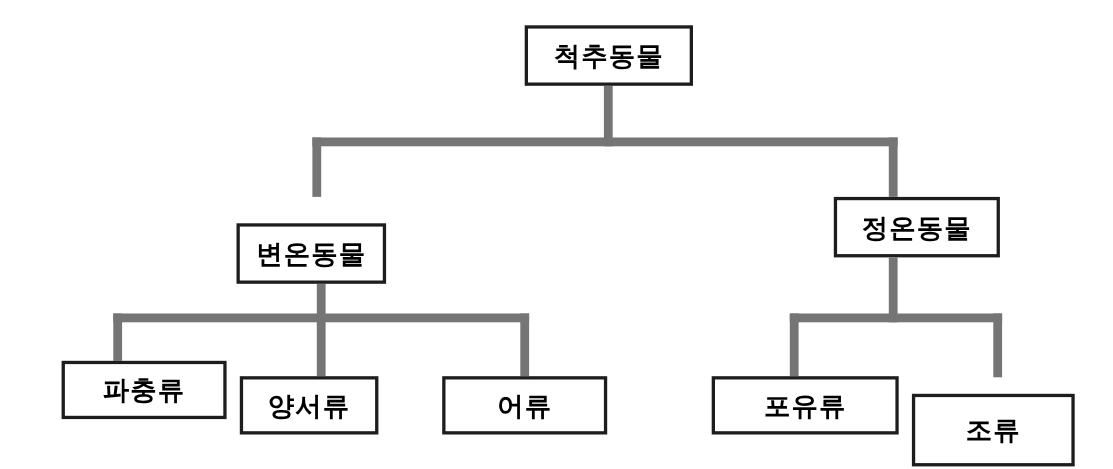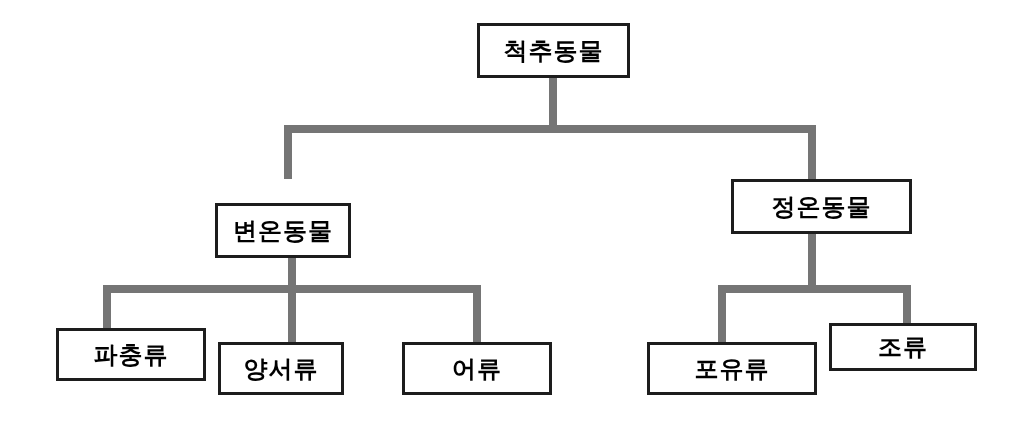--- a/index.html
+++ b/index.html
@@ -57,33 +57,33 @@
   <div class="line" style="left:718px; top:285px; width:8px;   height:58px;"></div>
   <div class="line" style="left:903px; top:285px; width:8px;   height:58px;"></div>
 
   <div class="node" style="left:477px; top:23px; width:153px; height:55px;">
     <span>척추동물</span>
   </div>
 
   <div class="node" style="left:215px; top:179px; width:136px; height:55px;margin-top:24px;">
     <span>변온동물</span>
   </div>
-  <div class="node" style="left:731px; top:179px; width:181px; height:55px;">
+  <div class="node" style="left:758px; top:179px; width:151px; height:55px;">
     <span>정온동물</span>
   </div>
 
   <div class="node" style="left:32px;  top:328px; width:150px; height:53px;margin-left:24px;">
     <span>파충류</span>
   </div>
   <div class="node" style="left:218px; top:342px; width:126px; height:53px;">
     <span>양서류</span>
   </div>
   <div class="node" style="left:402px; top:342px; width:150px; height:53px;align-items:center;">
     <span>어류</span>
   </div>
   <div class="node" style="left:647px; top:342px; width:170px; height:53px;">
     <span>포유류</span>
   </div>
-  <div class="node" style="left:829px; top:323px; width:148px; height:48px;">
+  <div class="node" style="left:829px; top:358px; width:148px; height:66px;">
     <span>조류</span>
   </div>
 
 </div>
 
 </body></html>

